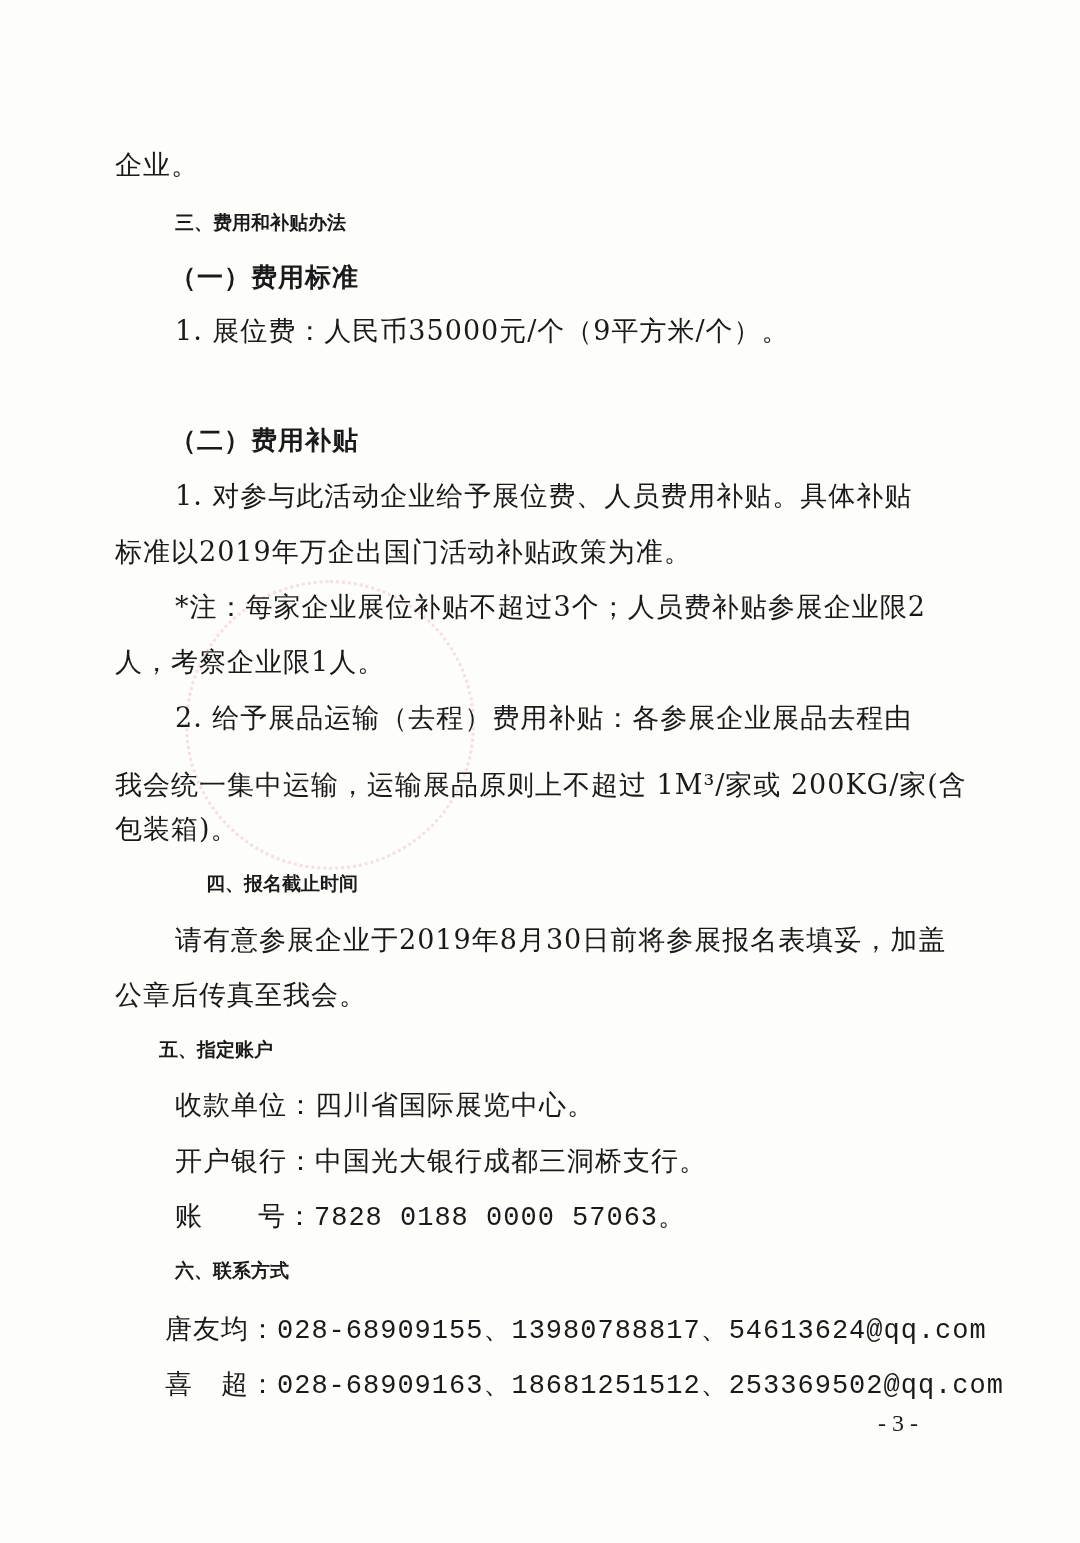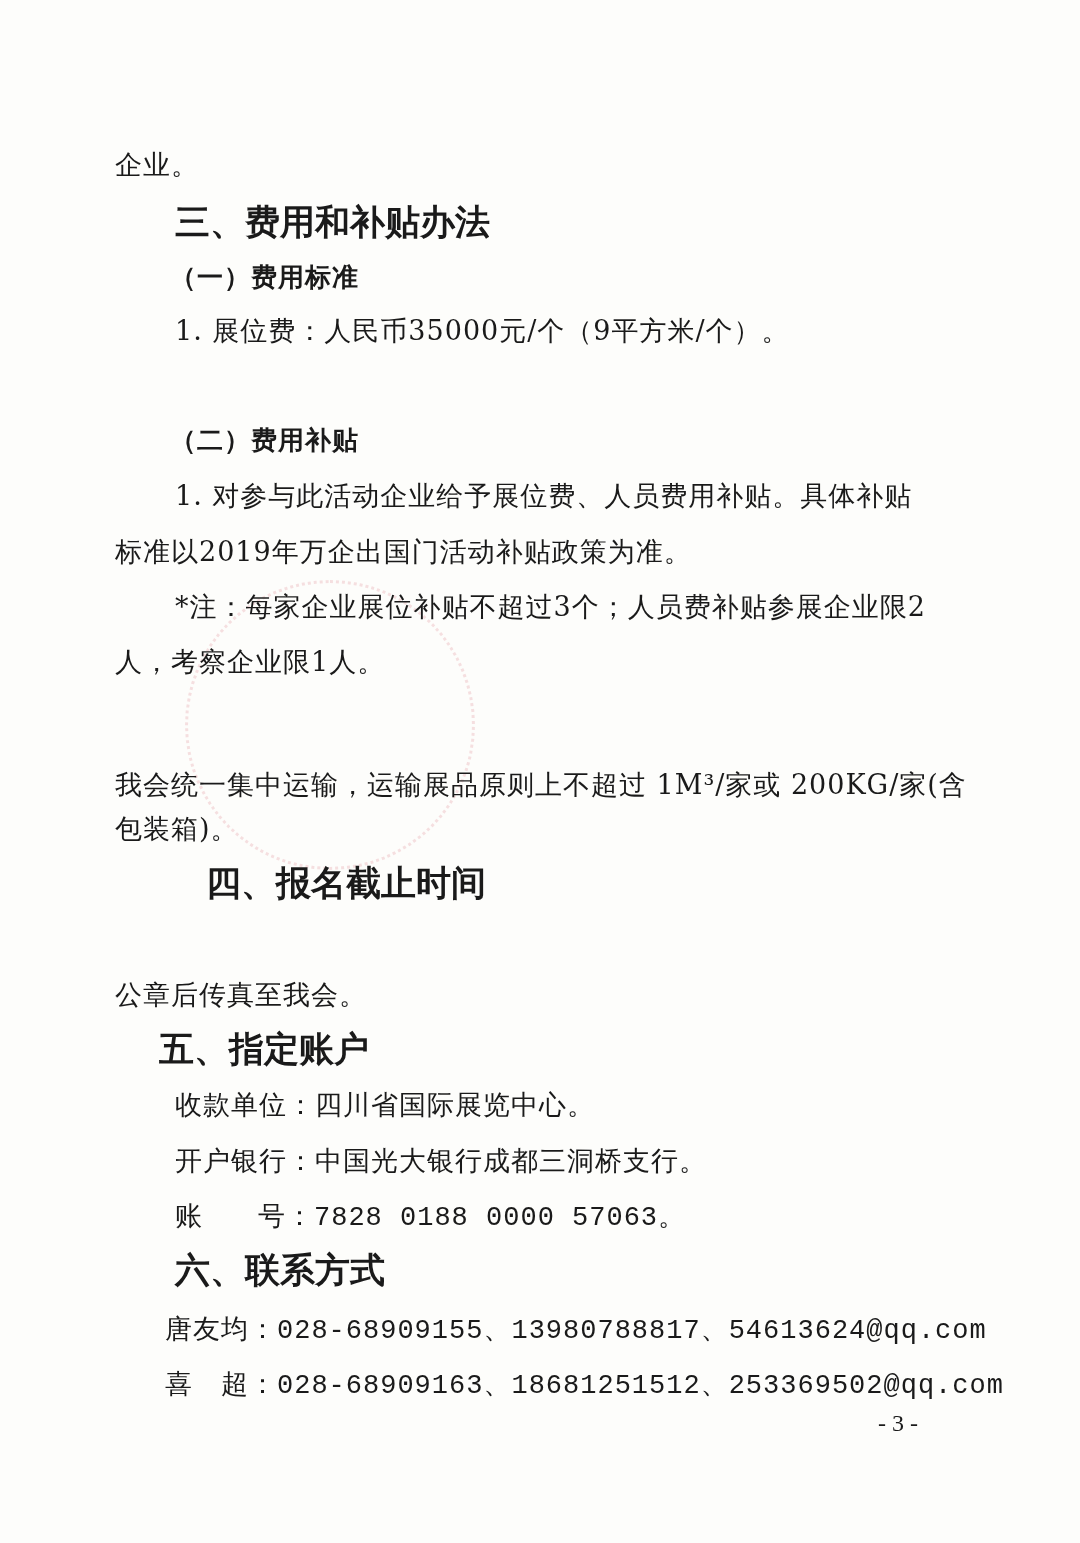--- a/index.html
+++ b/index.html
@@ -30,21 +30,21 @@
     .line {
       position: absolute;
       font-size: 27px;
       line-height: 34px;
       white-space: nowrap;
       letter-spacing: 1px;
     }
     .heading {
       font-family: "DejaVu Sans", "Liberation Sans", sans-serif;
       font-weight: bold;
-      font-size: 35px;
+      font-size: 19px;
       letter-spacing: 0px;
     }
     .sub-heading {
       font-family: "DejaVu Sans", "Liberation Sans", sans-serif;
       font-weight: bold;
       font-size: 26px;
     }
     .mono { font-family: "Liberation Mono", "DejaVu Sans Mono", monospace; }
     .page-num {
       position: absolute;
@@ -70,25 +70,27 @@
 
 
   <div class="line sub-heading" style="left:170px; top:423px;">（二）费用补贴</div>
 
   <div class="line" style="left:175px; top:479px;">1. 对参与此活动企业给予展位费、人员费用补贴。具体补贴</div>
   <div class="line" style="left:115px; top:535px;">标准以2019年万企出国门活动补贴政策为准。</div>
 
   <div class="line" style="left:175px; top:590px;">*注：每家企业展位补贴不超过3个；人员费补贴参展企业限2</div>
   <div class="line" style="left:115px; top:645px;">人，考察企业限1人。</div>
 
+  <div class="line" style="left:175px; top:701px;">2. 给予展品运输（去程）费用补贴：各参展企业展品去程由</div>
   <div class="line" style="left:115px; top:768px;">我会统一集中运输，运输展品原则上不超过 1M³/家或 200KG/家(含</div>
   <div class="line" style="left:115px; top:812px;">包装箱)。</div>
 
   <div class="line heading" style="left:175px; top:866px;margin-left:31px;">四、报名截止时间</div>
 
+  <div class="line" style="left:175px; top:923px;">请有意参展企业于2019年8月30日前将参展报名表填妥，加盖</div>
   <div class="line" style="left:115px; top:978px;">公章后传真至我会。</div>
 
   <div class="line heading" style="left:159px; top:1032px;">五、指定账户</div>
 
   <div class="line" style="left:175px; top:1088px;">收款单位：四川省国际展览中心。</div>
   <div class="line" style="left:175px; top:1144px;">开户银行：中国光大银行成都三洞桥支行。</div>
 
   <div class="line" style="left:175px; top:1199px;">
     <span>账</span><span style="display:inline-block; width:55px;"></span><span>号：</span><span class="mono">7828 0188 0000 57063。</span>
   </div>

